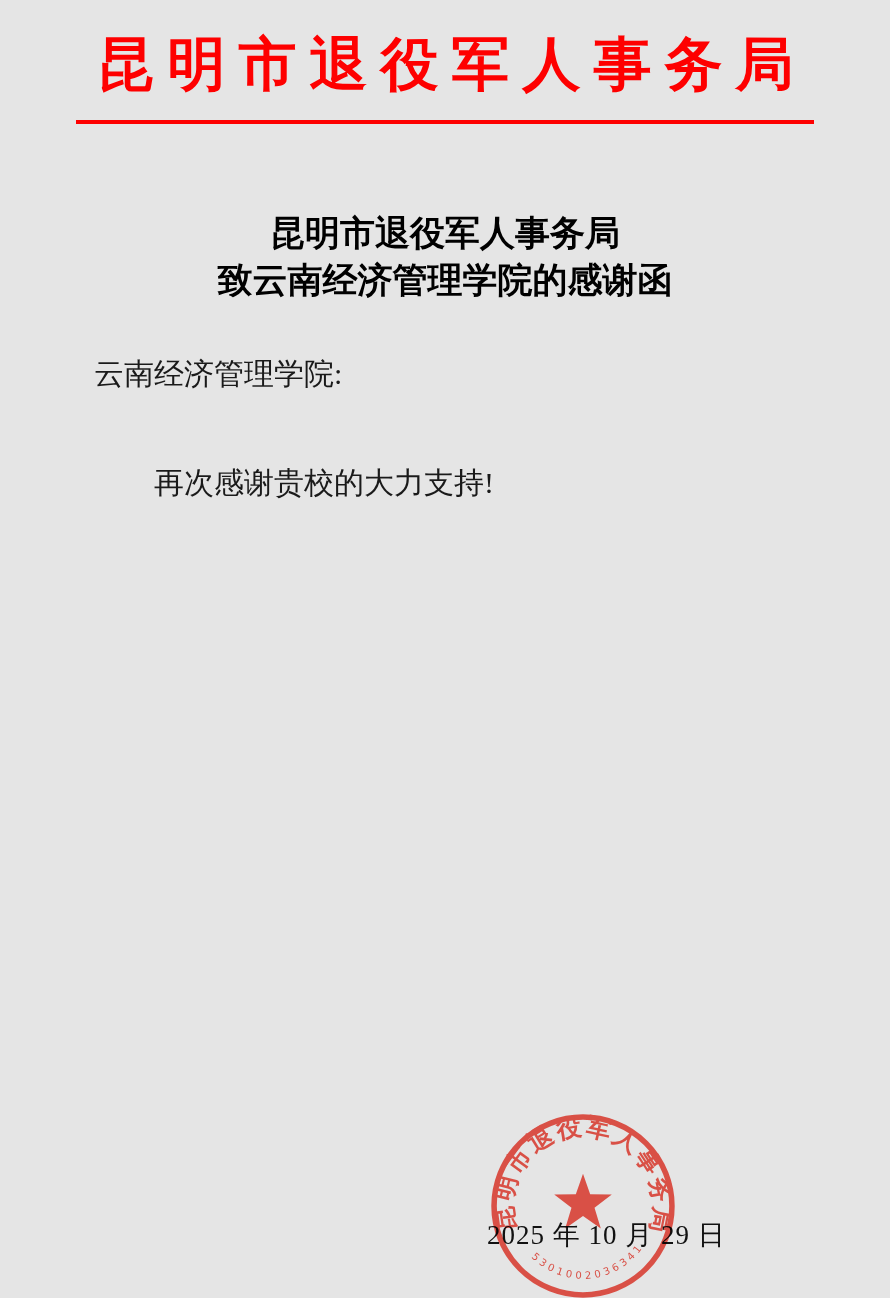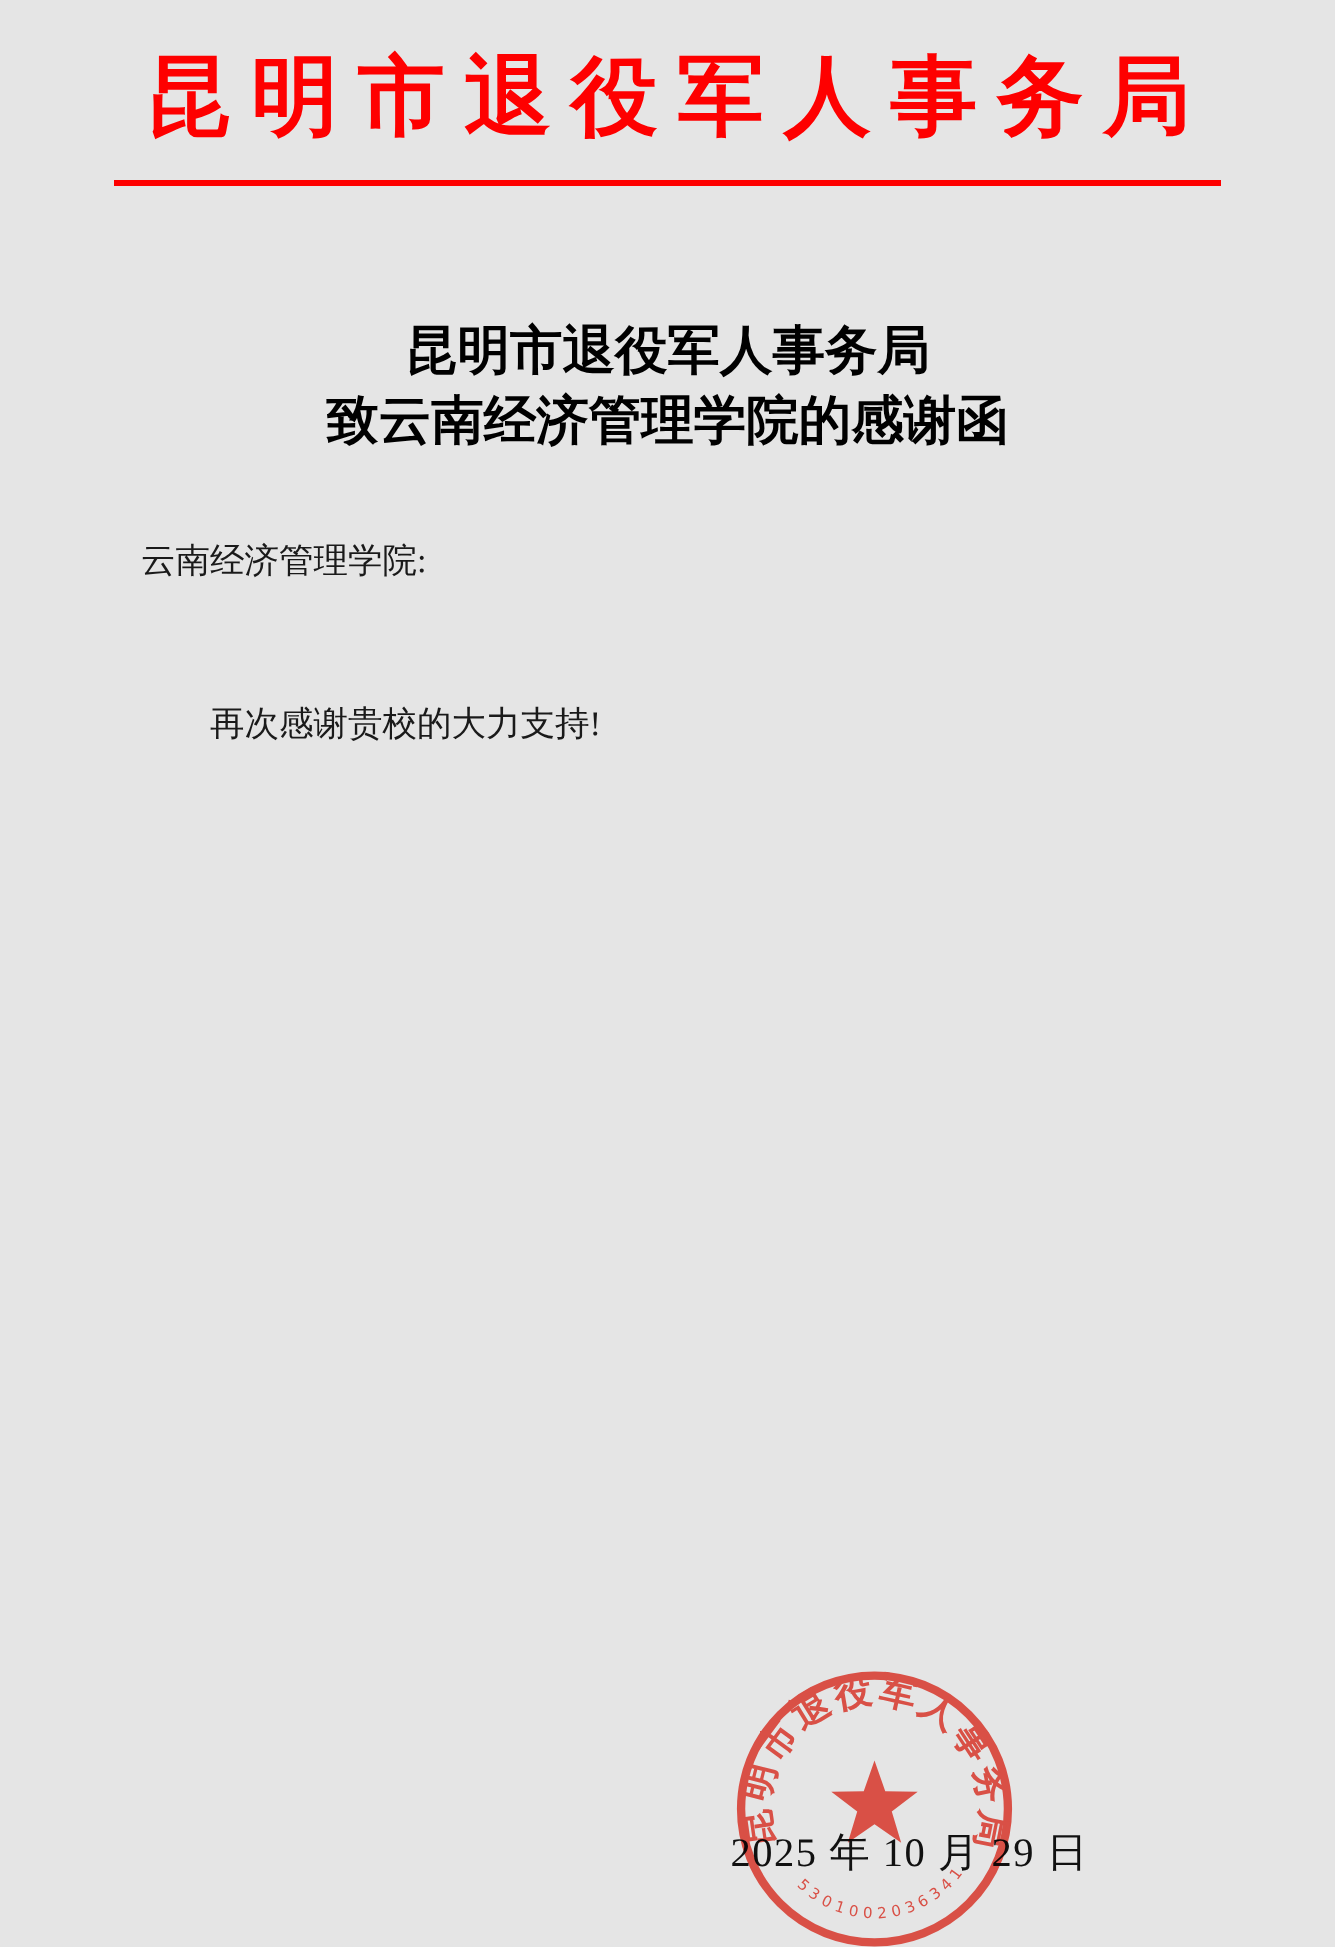--- a/index.html
+++ b/index.html
@@ -32,21 +32,21 @@
   .doc-title{
     position:absolute;top:210px;left:0;width:890px;
     text-align:center;
     font-size:35px;line-height:47px;
     font-weight:700;
     color:#000000;
   }
   
   .content{
     position:absolute;top:352px;left:94px;width:706px;
-    font-size:23px;line-height:43px;
+    font-size:30px;line-height:43px;
     text-align:justify;
     text-justify:inter-ideograph;
   }
   .salutation{margin:0 0 10px 0;}
   .content p.para{margin:0;text-indent:2em;}
   .closing{margin:66px 0 0 0;text-indent:2em;}
   
   .date-line{
     position:absolute;top:1192px;left:487px;
     font-size:27px;line-height:32px;

